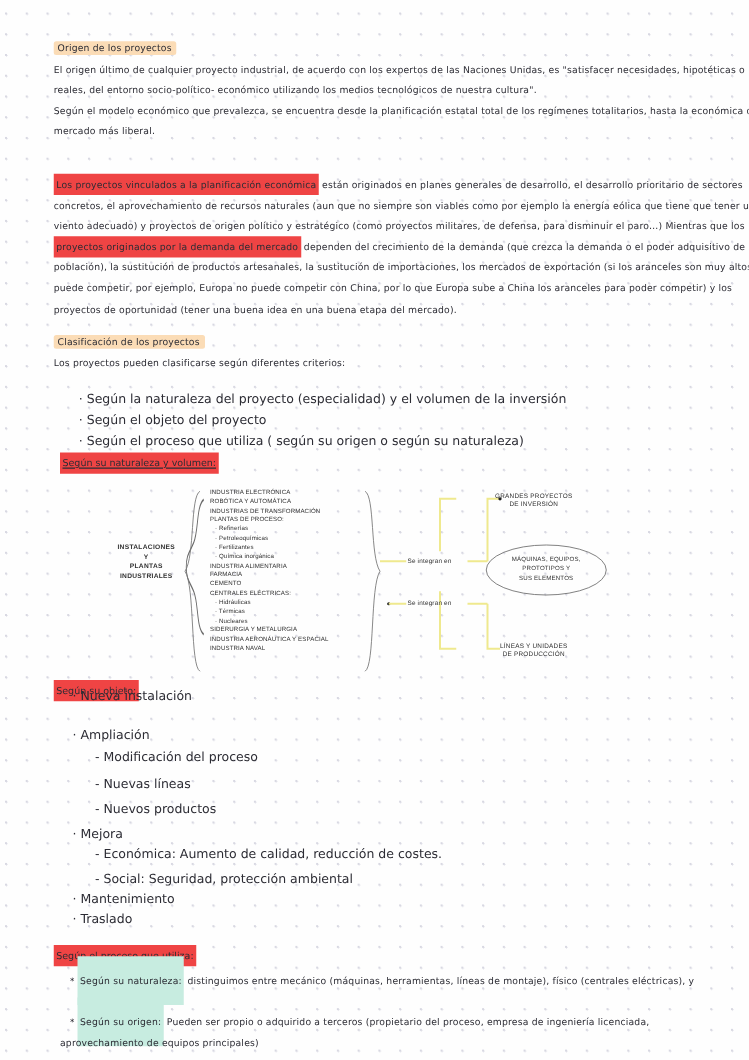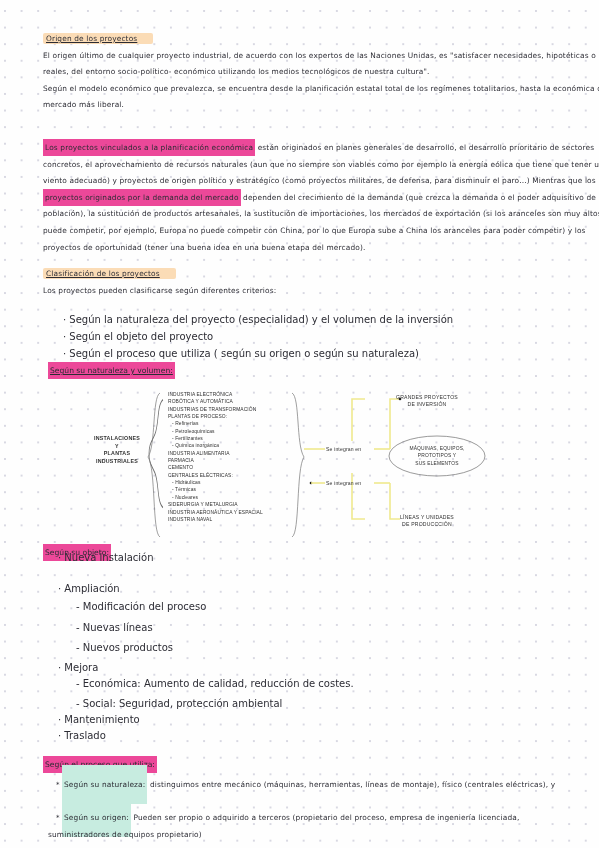--- a/index.html
+++ b/index.html
@@ -35,26 +35,25 @@
     white-space:normal;
   }
   .line{
     display:block;
     height:16.6px;
     line-height:16.6px;
     white-space:nowrap;
   }
   .hl-orange{
     background:#fbdcb6;
-    padding:1px 16px 1px 3px;
+    padding:1px 4px 1px 3px;
     border-radius:2px;
-    text-decoration:underline;
   }
   .hl-blue{
-    background:#ec4899;
+    background:#ef4444;
     padding:4px 2px;
   }
   .hl-green{
     background:#c7ece0;
     padding:15px 2px;
   }
   .head{
     position:absolute;left:43px;
     font-family:"DejaVu Sans", sans-serif;
     font-size:7.6px;color:#2c2c34;
@@ -233,16 +232,16 @@
   <div class="head" style="top:760px;left:43px;">
     <span class="hl-blue">Según el proceso que utiliza:</span>
   </div>
 
   <div class="hw" style="position:absolute;left:56px;top:777px;right:16px;">
     <span class="line"><span class="bullet-star"></span><span class="hl-green">Según su naturaleza:</span><span> distinguimos entre mecánico (máquinas, herramientas, líneas de montaje), físico (centrales eléctricas), y</span></span>
   </div>
 
   <div class="hw" style="position:absolute;left:56px;top:810px;right:16px;">
     <span class="line"><span class="bullet-star"></span><span class="hl-green">Según su origen:</span><span> Pueden ser propio o adquirido a terceros (propietario del proceso, empresa de ingeniería licenciada,</span></span>
-    <span class="line" style="margin-left:-8px;">suministradores de equipos propietario)</span>
+    <span class="line" style="margin-left:-8px;">aprovechamiento de equipos principales)</span>
   </div>
 
 </div>
 
 </body></html>

